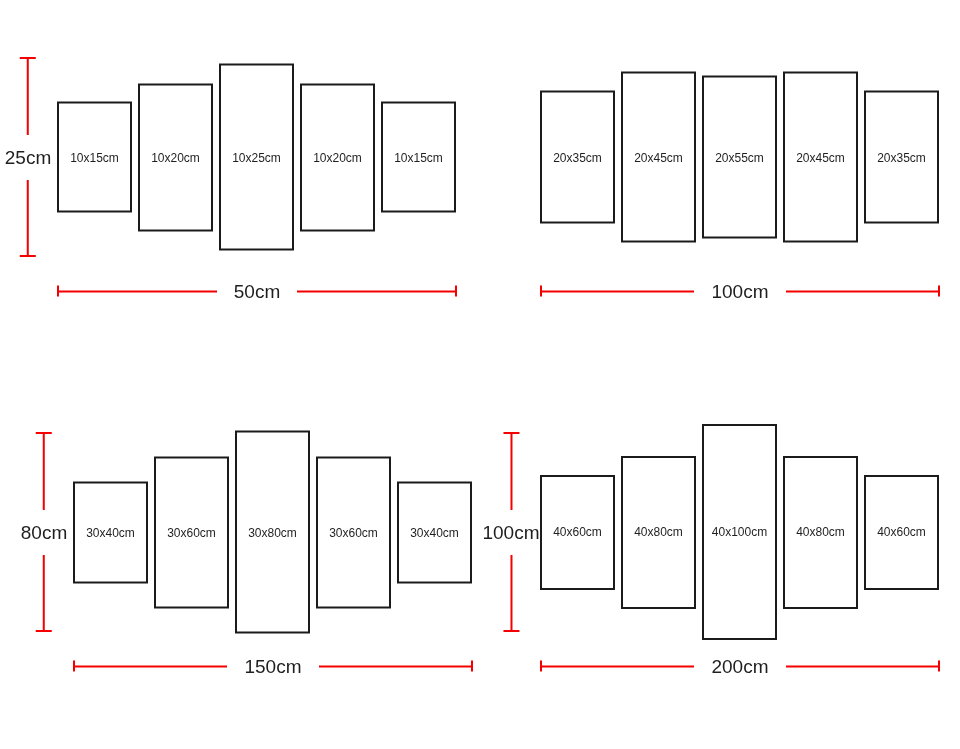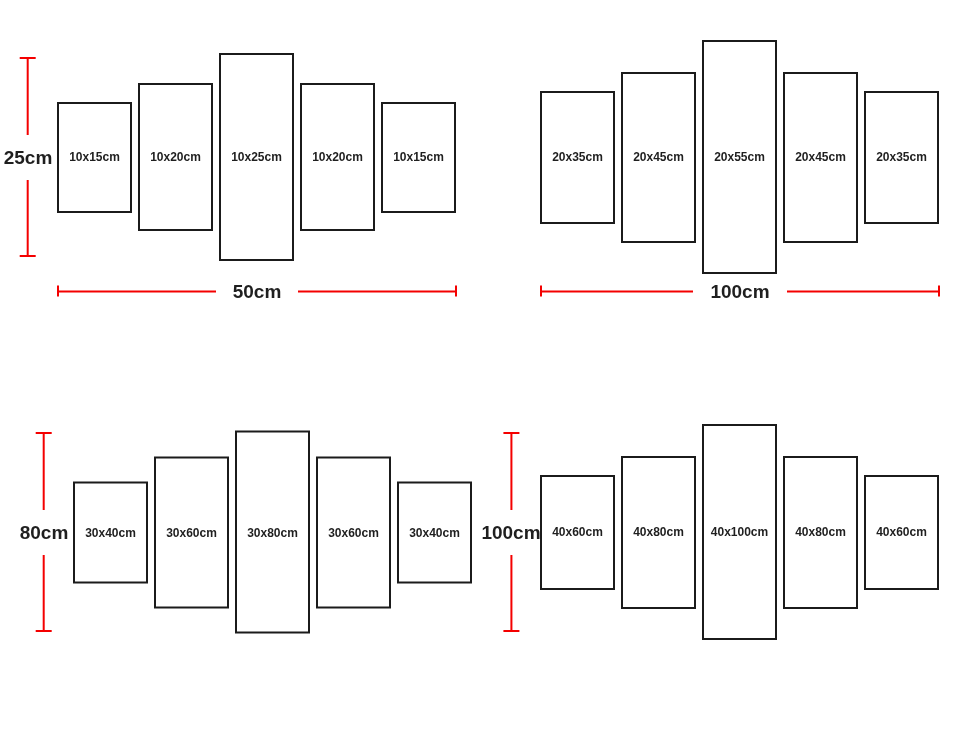--- a/index.html
+++ b/index.html
@@ -11,21 +11,21 @@
   }
   * { margin: 0; padding: 0; box-sizing: border-box; }
   html, body {
     width: 960px; height: 749px;
     background: var(--bg-color);
     font-family: "Liberation Sans", "DejaVu Sans", sans-serif;
     color: var(--text-color);
     overflow: hidden;
     position: relative;
   }
-  .group { position: absolute; width: 460px; height: 330px; font-weight: bold; }
+  .group { position: absolute; width: 460px; height: 330px; }
   .g0 { left: 0;     top: 0; }
   .g1 { left: 483px; top: 0; }
   .g2 { left: 16px;     top: 375px; }
   .g3 { left: 483px; top: 375px; }
 
   
   .vdim {
     position: absolute;
     left: 28px; top: 57px;
     height: 200px;
@@ -94,21 +94,21 @@
     <div class="vseg"></div>
     <div class="vcap"></div>
   </div>
   <div class="panels">
     <div class="panel" style="height: 111px;">
         <span class="plabel">10x15cm</span>
       </div>
     <div class="panel" style="height: 148px;">
         <span class="plabel">10x20cm</span>
       </div>
-    <div class="panel" style="height: 208px;">
+    <div class="panel" style="height: 187px;">
         <span class="plabel">10x25cm</span>
       </div>
     <div class="panel" style="height: 148px;">
         <span class="plabel">10x20cm</span>
       </div>
     <div class="panel" style="height: 111px;">
         <span class="plabel">10x15cm</span>
       </div>
   </div>
   <div class="hdim">
@@ -121,21 +121,21 @@
 </div>
 
 <div class="group g1">
   <div class="panels">
     <div class="panel" style="height: 133px;">
         <span class="plabel">20x35cm</span>
       </div>
     <div class="panel" style="height: 171px;">
         <span class="plabel">20x45cm</span>
       </div>
-    <div class="panel" style="height: 234px;">
+    <div class="panel" style="height: 163px;">
         <span class="plabel">20x55cm</span>
       </div>
     <div class="panel" style="height: 171px;">
         <span class="plabel">20x45cm</span>
       </div>
     <div class="panel" style="height: 133px;">
         <span class="plabel">20x35cm</span>
       </div>
   </div>
   <div class="hdim">
@@ -165,20 +165,27 @@
     <div class="panel" style="height: 203px;">
         <span class="plabel">30x80cm</span>
       </div>
     <div class="panel" style="height: 152px;">
         <span class="plabel">30x60cm</span>
       </div>
     <div class="panel" style="height: 102px;">
         <span class="plabel">30x40cm</span>
       </div>
   </div>
+  <div class="hdim">
+    <div class="hcap"></div>
+    <div class="hseg"></div>
+    <div class="dim-label">150cm</div>
+    <div class="hseg"></div>
+    <div class="hcap"></div>
+  </div>
 </div>
 
 <div class="group g3">
   <div class="vdim">
     <div class="vcap"></div>
     <div class="vseg"></div>
     <div class="dim-label">100cm</div>
     <div class="vseg"></div>
     <div class="vcap"></div>
   </div>
@@ -192,13 +199,20 @@
     <div class="panel" style="height: 216px;">
         <span class="plabel">40x100cm</span>
       </div>
     <div class="panel" style="height: 153px;">
         <span class="plabel">40x80cm</span>
       </div>
     <div class="panel" style="height: 115px;">
         <span class="plabel">40x60cm</span>
       </div>
   </div>
+  <div class="hdim">
+    <div class="hcap"></div>
+    <div class="hseg"></div>
+    <div class="dim-label">200cm</div>
+    <div class="hseg"></div>
+    <div class="hcap"></div>
+  </div>
 </div>
 
 </body></html>

